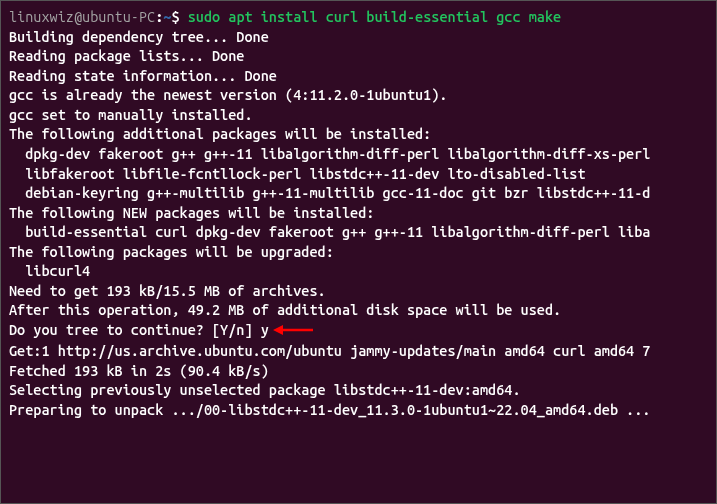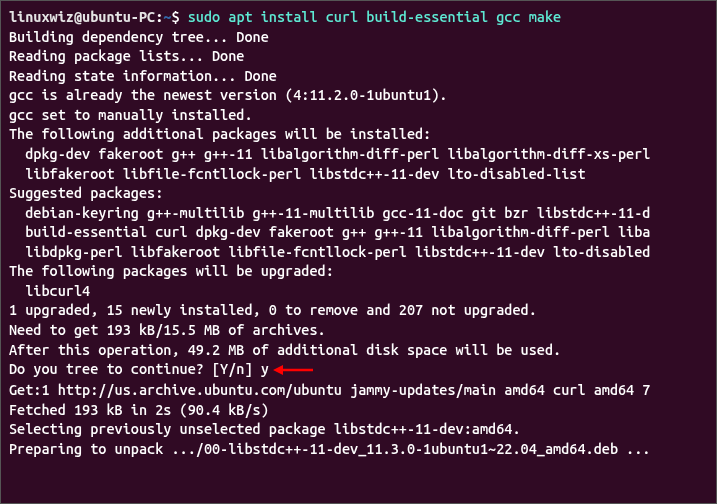--- a/index.html
+++ b/index.html
@@ -14,36 +14,36 @@
       line-height: 1.35;
       color: #ffffff;
       padding: 6px 8px;
       width: 717px;
       height: 504px;
       overflow: hidden;
       border: 1px solid #555;
       font-weight: 500;
     }
     .prompt-user {
-      color: #e5e5e5;
-      font-weight: bold;
+      color: #a3a3a3;
+      font-weight: normal;
     }
     .prompt-colon {
       color: #ffffff;
       font-weight: bold;
     }
     .prompt-path {
       color: #3465a4;
       font-weight: bold;
     }
     .prompt-dollar {
       color: #ffffff;
     }
     .command {
-      color: #5eead4;
+      color: #22c55e;
     }
     .line {
       white-space: pre;
       color: #ffffff;
     }
     .arrow-svg {
       display: inline-block;
       vertical-align: middle;
       margin-left: 4px;
     }
@@ -54,27 +54,25 @@
 <div>
   <div class="line"><span class="prompt-user">linuxwiz@ubuntu-PC</span><span class="prompt-colon">:</span><span class="prompt-path">~</span><span class="prompt-dollar">$ </span><span class="command">sudo apt install curl build-essential gcc make</span></div>
   <div class="line">Building dependency tree... Done</div>
   <div class="line">Reading package lists... Done</div>
   <div class="line">Reading state information... Done</div>
   <div class="line">gcc is already the newest version (4:11.2.0-1ubuntu1).</div>
   <div class="line">gcc set to manually installed.</div>
   <div class="line">The following additional packages will be installed:</div>
   <div class="line">  dpkg-dev fakeroot g++ g++-11 libalgorithm-diff-perl libalgorithm-diff-xs-perl</div>
   <div class="line">  libfakeroot libfile-fcntllock-perl libstdc++-11-dev lto-disabled-list</div>
-  <div class="line">Suggested packages:</div>
   <div class="line">  debian-keyring g++-multilib g++-11-multilib gcc-11-doc git bzr libstdc++-11-d</div>
+  <div class="line">The following NEW packages will be installed:</div>
   <div class="line">  build-essential curl dpkg-dev fakeroot g++ g++-11 libalgorithm-diff-perl liba</div>
-  <div class="line">  libdpkg-perl libfakeroot libfile-fcntllock-perl libstdc++-11-dev lto-disabled</div>
   <div class="line">The following packages will be upgraded:</div>
   <div class="line">  libcurl4</div>
-  <div class="line">1 upgraded, 15 newly installed, 0 to remove and 207 not upgraded.</div>
   <div class="line">Need to get 193 kB/15.5 MB of archives.</div>
   <div class="line">After this operation, 49.2 MB of additional disk space will be used.</div>
   <div class="line"><span>Do you tree to continue? [Y/n] </span><span>y</span><span class="arrow-svg"><svg width="40" height="12" viewBox="0 0 40 12">
           <line x1="40" y1="6" x2="8" y2="6" stroke="#ff0000" stroke-width="2.5"></line>
           <polygon points="0,6 10,1 10,11" fill="#ff0000"></polygon>
         </svg></span></div>
   <div class="line">Get:1 http://us.archive.ubuntu.com/ubuntu jammy-updates/main amd64 curl amd64 7</div>
   <div class="line">Fetched 193 kB in 2s (90.4 kB/s)</div>
   <div class="line">Selecting previously unselected package libstdc++-11-dev:amd64.</div>
   <div class="line">Preparing to unpack .../00-libstdc++-11-dev_11.3.0-1ubuntu1~22.04_amd64.deb ...</div>

